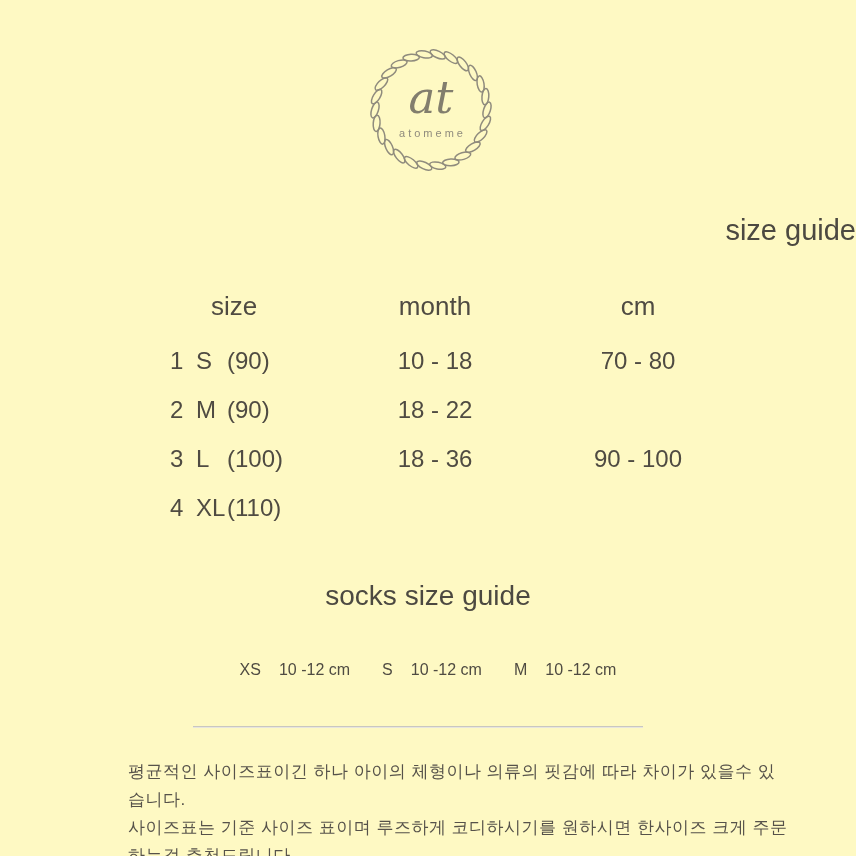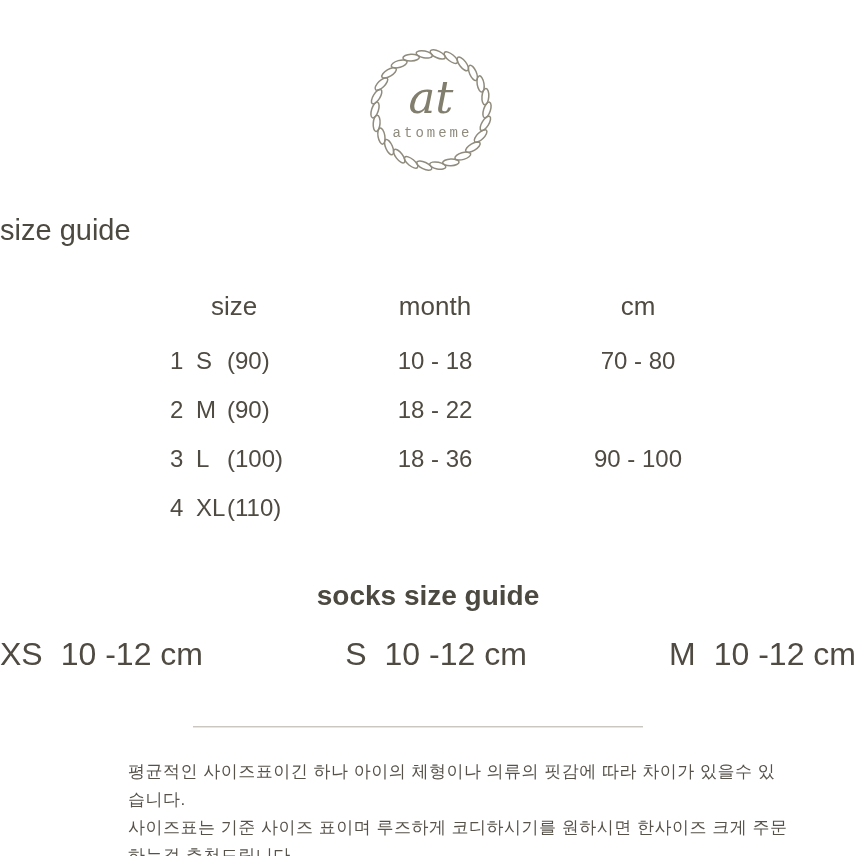--- a/index.html
+++ b/index.html
@@ -1,50 +1,50 @@
 <!DOCTYPE html>
 <html><head>
 <meta charset="utf-8">
 <style>
   html, body { margin: 0; padding: 0; }
   body { background: #f0efe8; }
   .canvas {
     position: relative;
     width: 856px;
     height: 856px;
-    background: #ffffff;
+    background: #fef9c3;
     font-family: "Liberation Sans", "DejaVu Sans", sans-serif;
     color: #4f4b42;
     overflow: hidden;
   }
 
   
   .logo { position: absolute; top: 48px; left: 369px; width: 124px; height: 124px; }
   .logo svg { position: absolute; top: 0; left: 0; fill: none; stroke: #8f8b7d; stroke-width: 1.5; }
   .logo-at {
     position: absolute; top: 24px; left: 0; width: 100%;
     text-align: center;
     font-family: "DejaVu Serif", "Liberation Serif", serif;
     font-style: italic;
     font-size: 45px; line-height: 52px;
     color: #827e6d;
   }
   .logo-brand {
     position: absolute; top: 78px; left: 0; width: 100%;
     text-align: center;
-    font-family: Liberation Mono, monospace;
-    font-size: 14px; line-height: 14px;
+    font-family: Liberation Sans, sans-serif;
+    font-size: 11px; line-height: 14px;
     letter-spacing: 3px; text-indent: 3px;
     color: #8f8b7d;
   }
 
   
   .title {
     position: absolute; top: 212px; left: 0; width: 100%;
-    text-align: left;
+    text-align: right;
     font-size: 29px; line-height: 36px;
     color: #4c4941;
   }
 
   
   .size-table { position: absolute; top: 288px; left: 0; width: 856px; }
   .trow { position: relative; height: 49px; }
   .trow.thead { height: 36px; margin-bottom: 12px; font-size: 26px; }
   .cell { position: absolute; top: 50%; transform: translateY(-50%); font-size: 24px; }
   .thead .cell { font-size: 26px; }
@@ -55,26 +55,25 @@
   .size-cell { display: flex; align-items: baseline; }
   .size-cell .num { width: 26px; margin-left: 10px; }
   .size-cell .letter { width: 31px; }
 
   
   .socks-title {
     position: absolute; top: 578px; left: 0; width: 100%;
     text-align: center;
     font-size: 28px; line-height: 36px;
     color: #4c4941;
-    font-weight: bold;
   }
   .socks-row {
-    position: absolute; top: 636px; left: 0; width: 100%; height: 36px;
-    display: flex; justify-content: space-between; align-items: center;
-    font-size: 32px;
+    position: absolute; top: 652px; left: 0; width: 100%; height: 36px;
+    display: flex; justify-content: center; align-items: center;
+    font-size: 16px;
   }
   .socks-pair { display: flex; align-items: baseline; }
   .socks-pair .socks-size { margin-right: 18px; }
   .socks-pair + .socks-pair { margin-left: 32px; }
 
   
   .divider {
     position: absolute; top: 726px; left: 193px; width: 450px; height: 1px;
     background: #c9c7c0;
     border-bottom: 1px solid #e7e5de;

